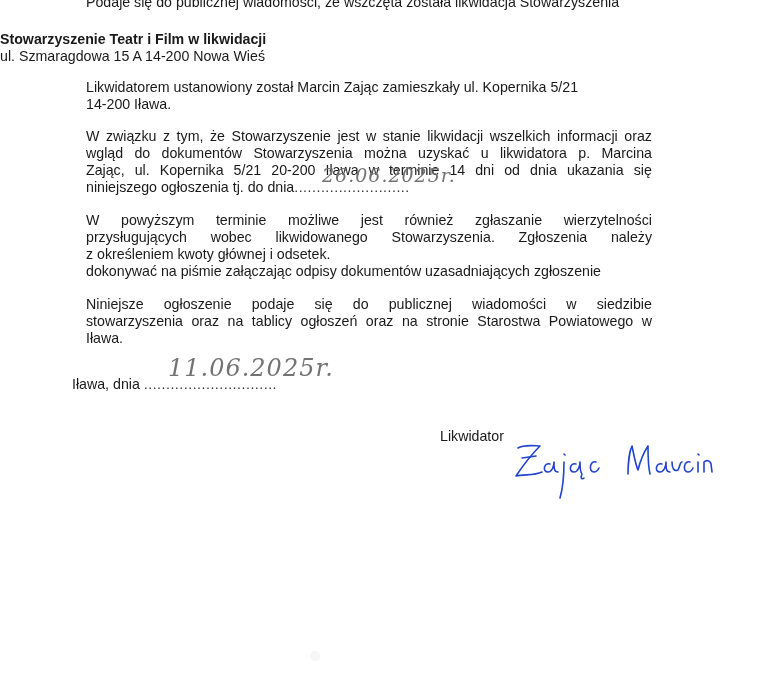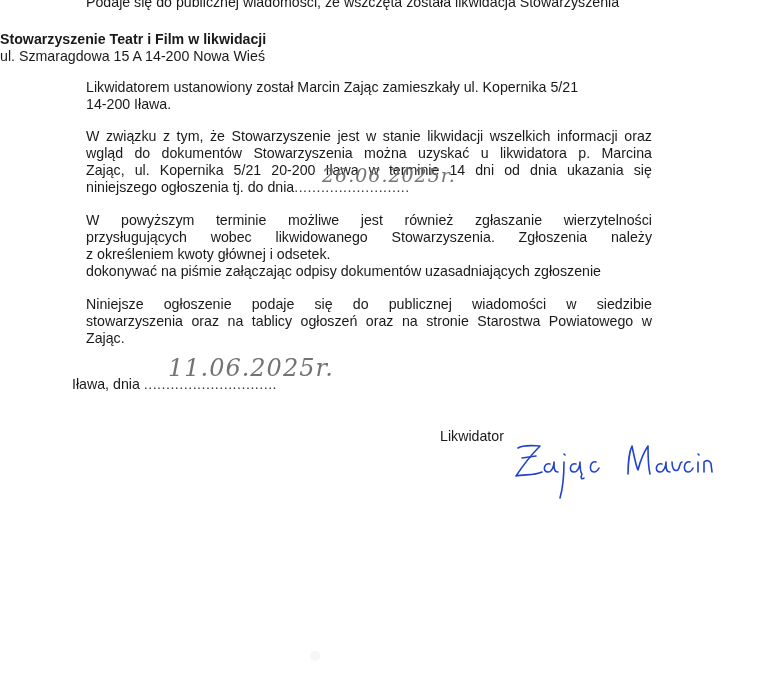--- a/index.html
+++ b/index.html
@@ -216,21 +216,21 @@
       <span>na</span>
       <span>tablicy</span>
       <span>ogłoszeń</span>
       <span>oraz</span>
       <span>na</span>
       <span>stronie</span>
       <span>Starostwa</span>
       <span>Powiatowego</span>
       <span>w</span>
     </span>
-  <span class="row">Zając.</span>
+  <span class="row">Iława.</span>
 </div>
 
 <div class="dateline">
   <span>Iława, dnia</span>
   <span class="dots">..............................</span>
 </div>
 <div class="hand hand-date-2">11.06.2025r.</div>
 
 <div class="signer-label">Likwidator</div>
 

